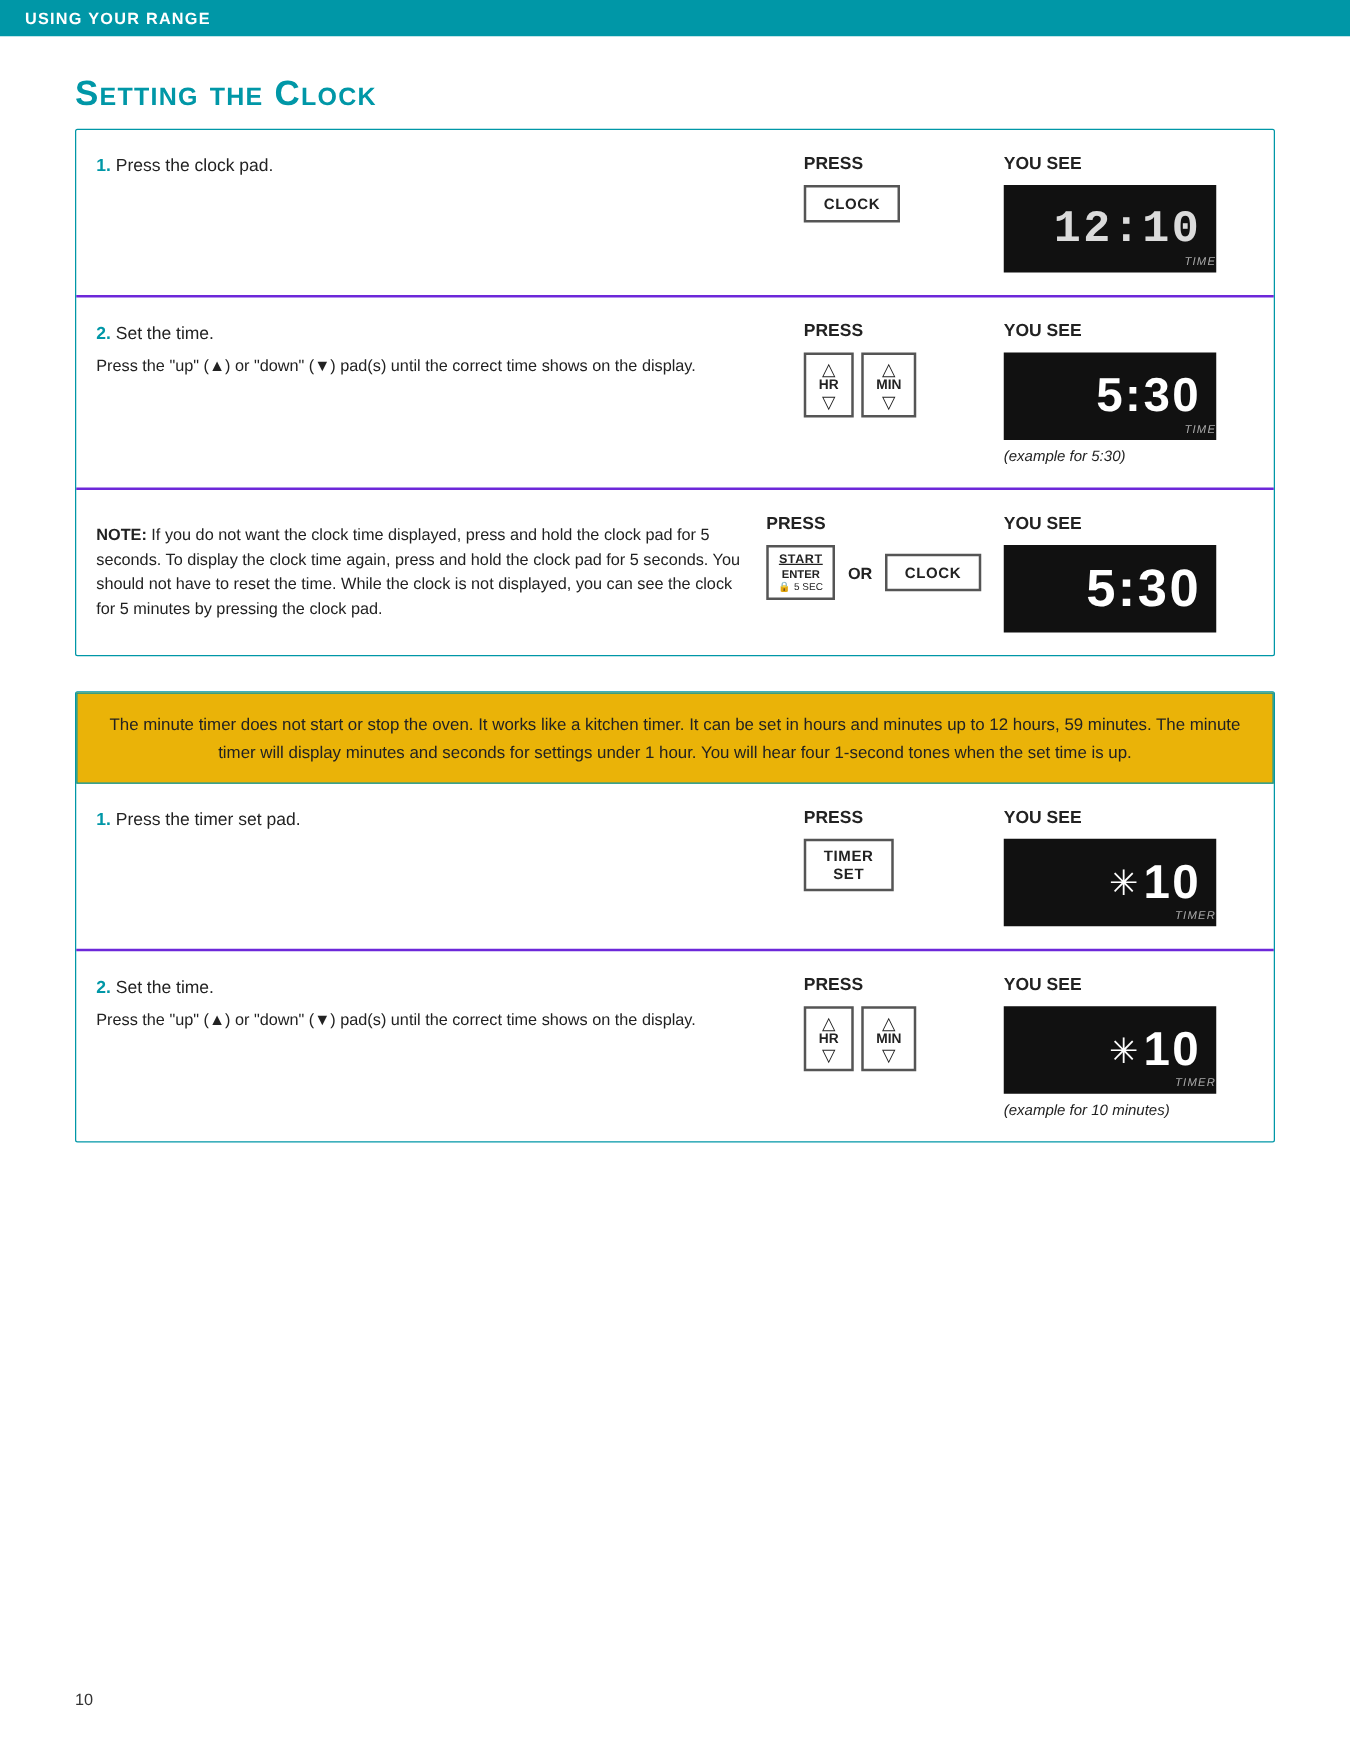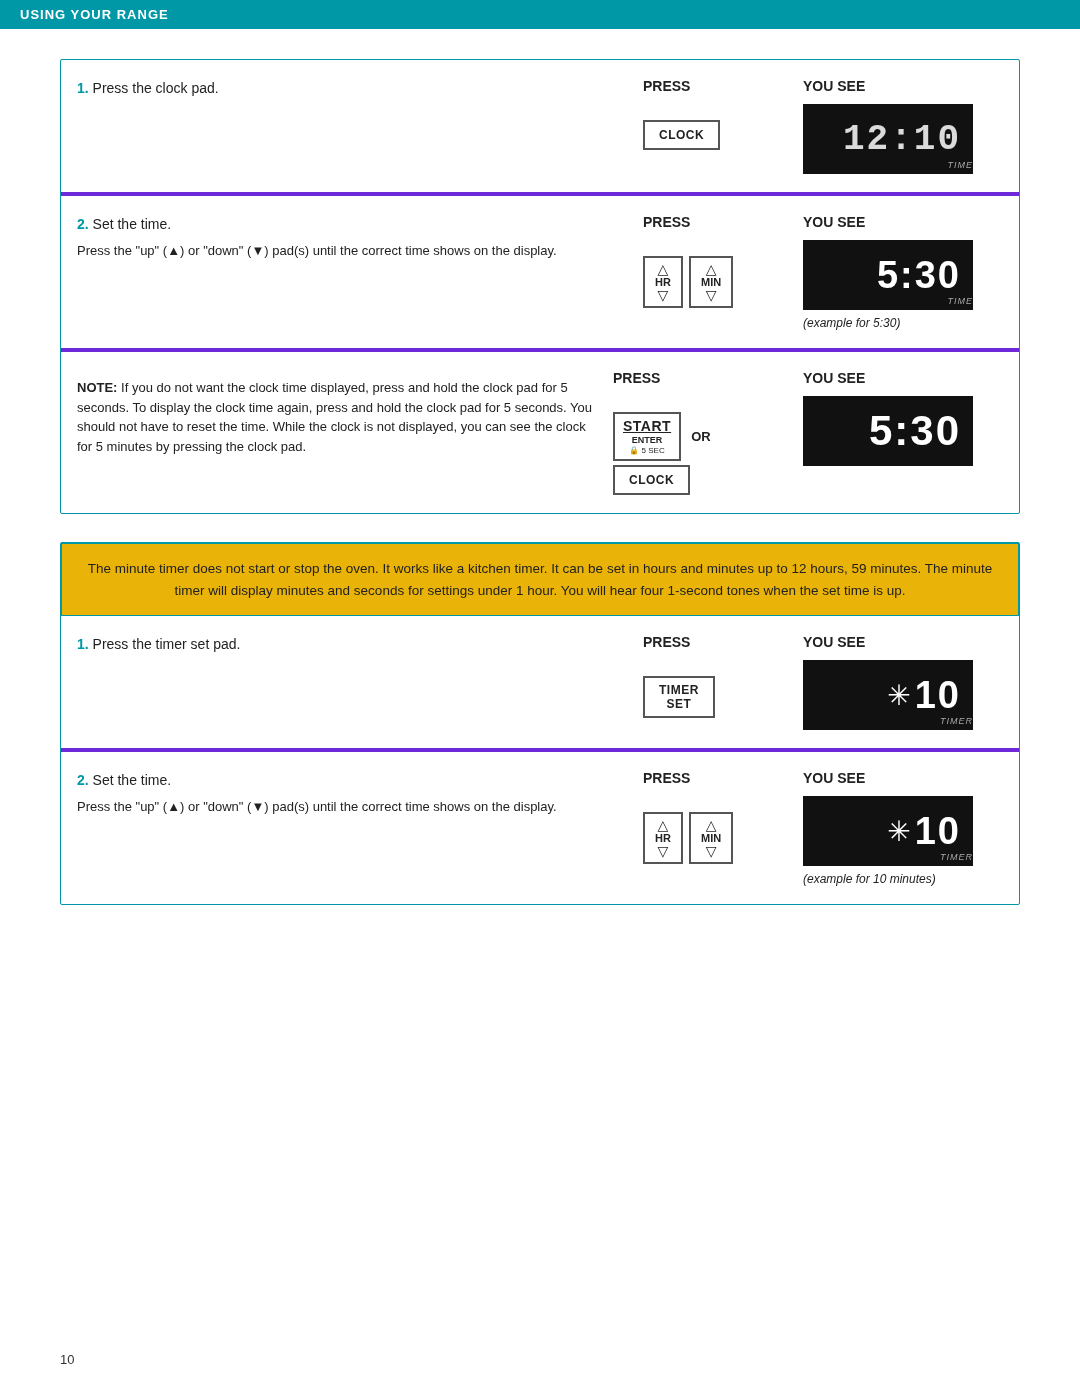--- a/index.html
+++ b/index.html
@@ -43,21 +43,21 @@
     .instruction-box {
       border: 1.5px solid #0097a7;
       border-radius: 2px;
       margin-bottom: 28px;
       padding: 0;
     }
 
     .instruction-row {
       display: flex;
       align-items: flex-start;
-      border-bottom: 4px solid #6d28d9;
+      border-bottom: 2px solid #6d28d9;
       padding: 18px 16px 18px 16px;
     }
     .instruction-row:last-child {
       border-bottom: none;
     }
 
     .step-text {
       flex: 1;
       padding-right: 20px;
       line-height: 1.5;
@@ -67,21 +67,20 @@
       color: #0097a7;
       font-weight: bold;
     }
 
     .press-col {
       width: 160px;
       display: flex;
       flex-direction: column;
       align-items: flex-start;
       padding-right: 10px;
-      gap: 16px;
     }
 
     .yousee-col {
       width: 200px;
       display: flex;
       flex-direction: column;
       align-items: flex-start;
     }
 
     .col-header {
@@ -186,21 +185,21 @@
 
     .start-pad {
       display: inline-flex;
       flex-direction: column;
       align-items: center;
       border: 2px solid #555;
       padding: 4px 8px;
     }
 
     .start-pad .main-label {
-      font-size: 14px;
+      font-size: 10px;
       font-weight: bold;
       letter-spacing: 0.5px;
       text-decoration: underline;
     }
 
     .start-pad .sub-label {
       font-size: 9px;
       font-weight: bold;
       margin-top: 1px;
     }
@@ -271,20 +270,21 @@
 <body>
 
 <div class="page-wrapper">
 
   <div class="header-bar">
     <span>Using Your Range</span>
   </div>
 
   <div class="page-content">
 
+    <div class="section-title">Setting the Clock</div>
 
     <div class="instruction-box">
 
       <div class="instruction-row">
         <div class="step-text">
           <span class="step-num">1.</span>
           <span> Press the clock pad.</span>
         </div>
         <div class="press-col">
           <div class="col-header">PRESS</div>

